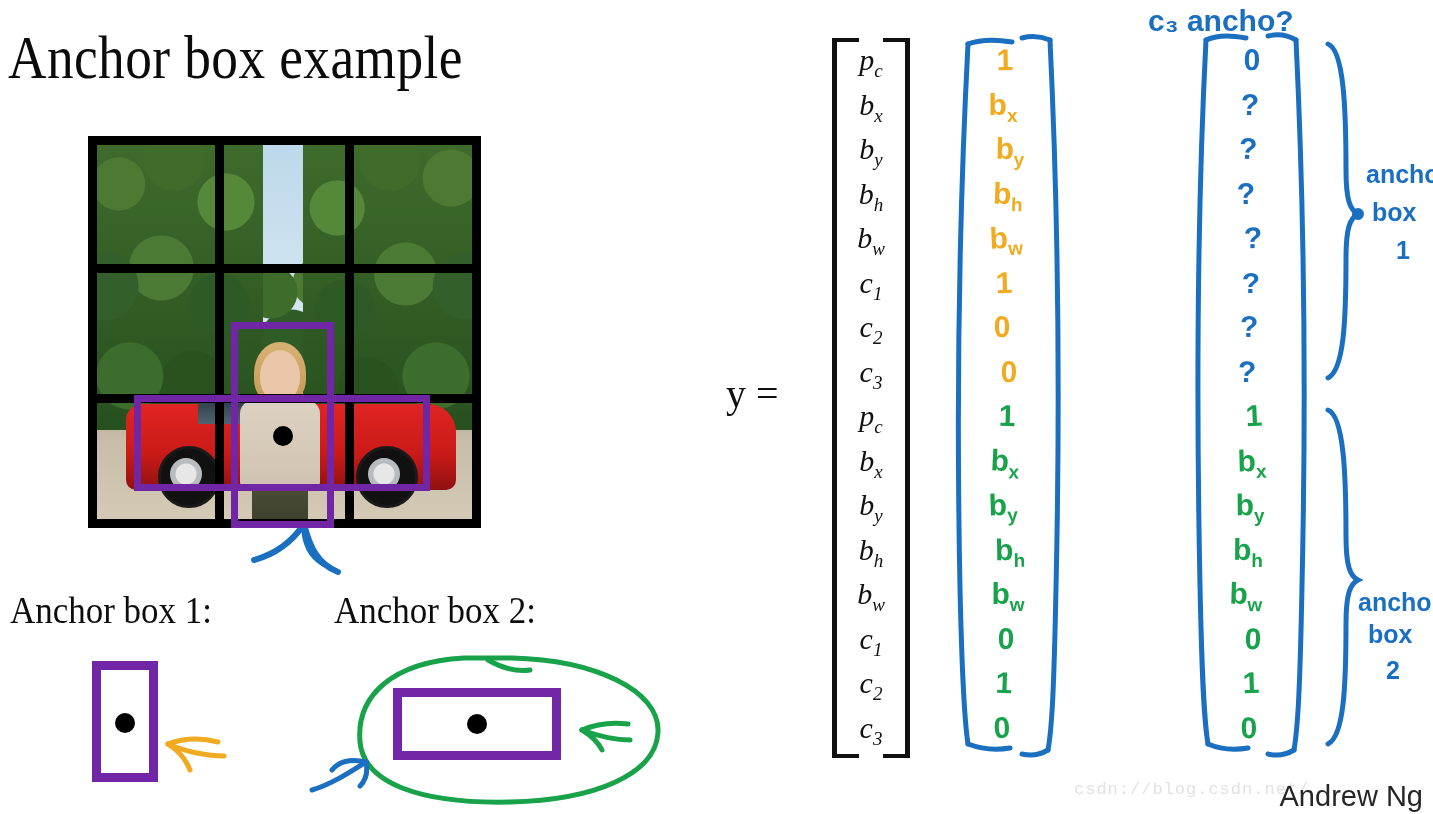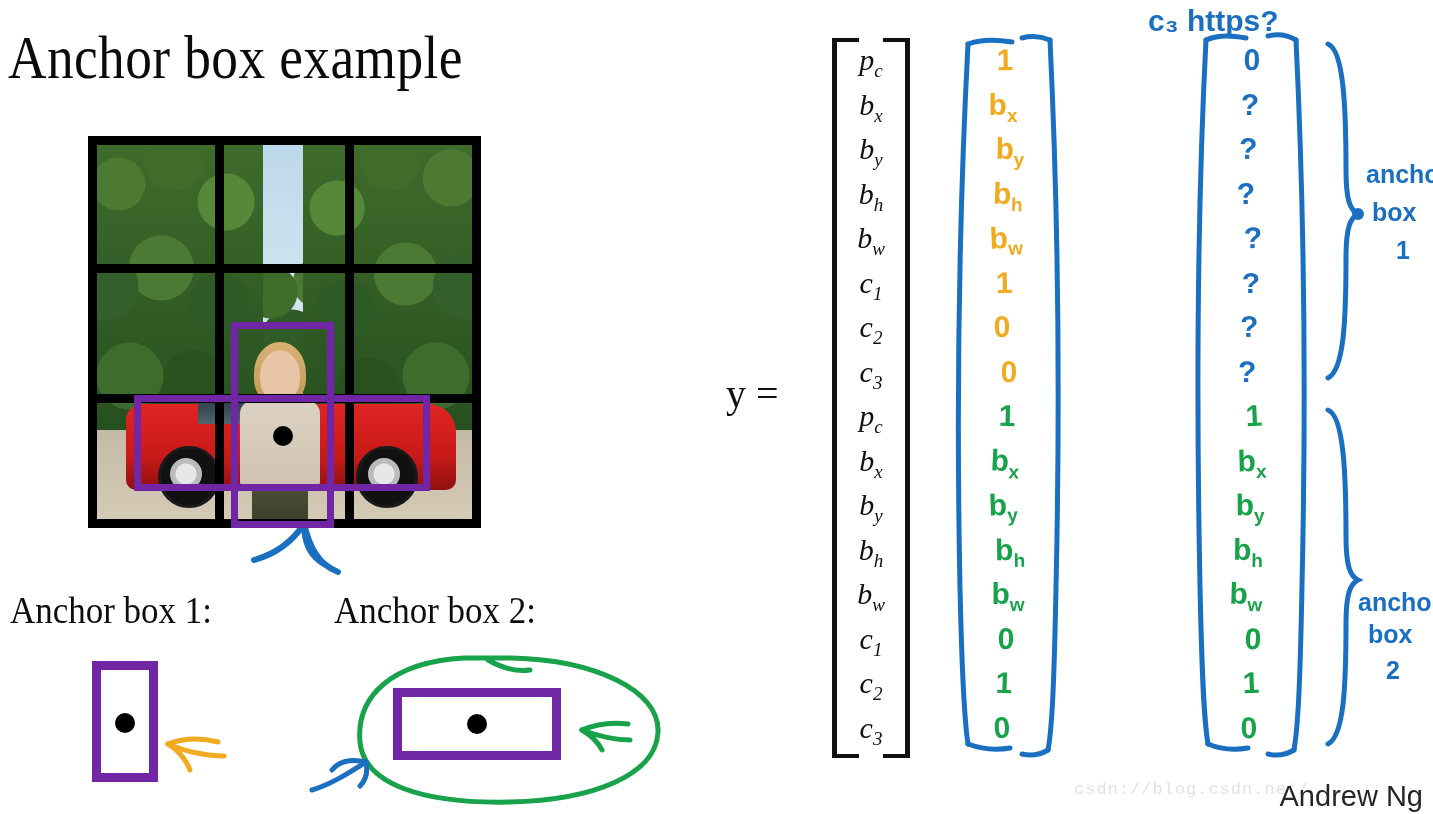--- a/index.html
+++ b/index.html
@@ -241,21 +241,21 @@
       <div class="hrow hand" style="top: 400.5px; left: 2px; color: rgb(24, 163, 75); transform: rotate(-1.5deg);">b<sub>x</sub></div>
       <div class="hrow hand" style="top: 445px; left: 0px; color: rgb(24, 163, 75); transform: rotate(-0.5deg);">b<sub>y</sub></div>
       <div class="hrow hand" style="top: 489.5px; left: -2px; color: rgb(24, 163, 75); transform: rotate(0.5deg);">b<sub>h</sub></div>
       <div class="hrow hand" style="top: 534px; left: -4px; color: rgb(24, 163, 75); transform: rotate(1.5deg);">b<sub>w</sub></div>
       <div class="hrow hand" style="top: 578.5px; left: 3px; color: rgb(24, 163, 75); transform: rotate(2.5deg);">0</div>
       <div class="hrow hand" style="top: 623px; left: 1px; color: rgb(24, 163, 75); transform: rotate(-2deg);">1</div>
       <div class="hrow hand" style="top: 667.5px; left: -1px; color: rgb(24, 163, 75); transform: rotate(-1deg);">0</div>
     </div>
 </div>
 
-<div class="abs hw-note" id="c3-note" style="left:1148px;top:4px;font-size:30px;">c₃ https?</div>
+<div class="abs hw-note" id="c3-note" style="left:1148px;top:4px;font-size:30px;">c₃ ancho?</div>
 
 <svg class="ink" style="left:1318px;top:30px;" width="60" height="730">
   <path d="M10 14 C26 20 28 80 28 140 C28 170 32 180 40 184 C32 188 28 198 28 228 C28 290 26 340 10 348" stroke="#1b6fc0" stroke-width="5" fill="none" stroke-linecap="round"></path>
   <circle cx="40" cy="184" r="4" fill="none" stroke="#1b6fc0" stroke-width="4"></circle>
   <path d="M10 380 C26 386 28 446 28 506 C28 536 32 546 40 550 C32 554 28 564 28 594 C28 656 26 706 10 714" stroke="#1b6fc0" stroke-width="5" fill="none" stroke-linecap="round"></path>
 </svg>
 
 <div class="abs hw-note" style="left:1366px;top:160px;font-size:25px;">ancho</div>
 <div class="abs hw-note" style="left:1372px;top:198px;font-size:25px;">box</div>
 <div class="abs hw-note" style="left:1396px;top:236px;font-size:25px;">1</div>

